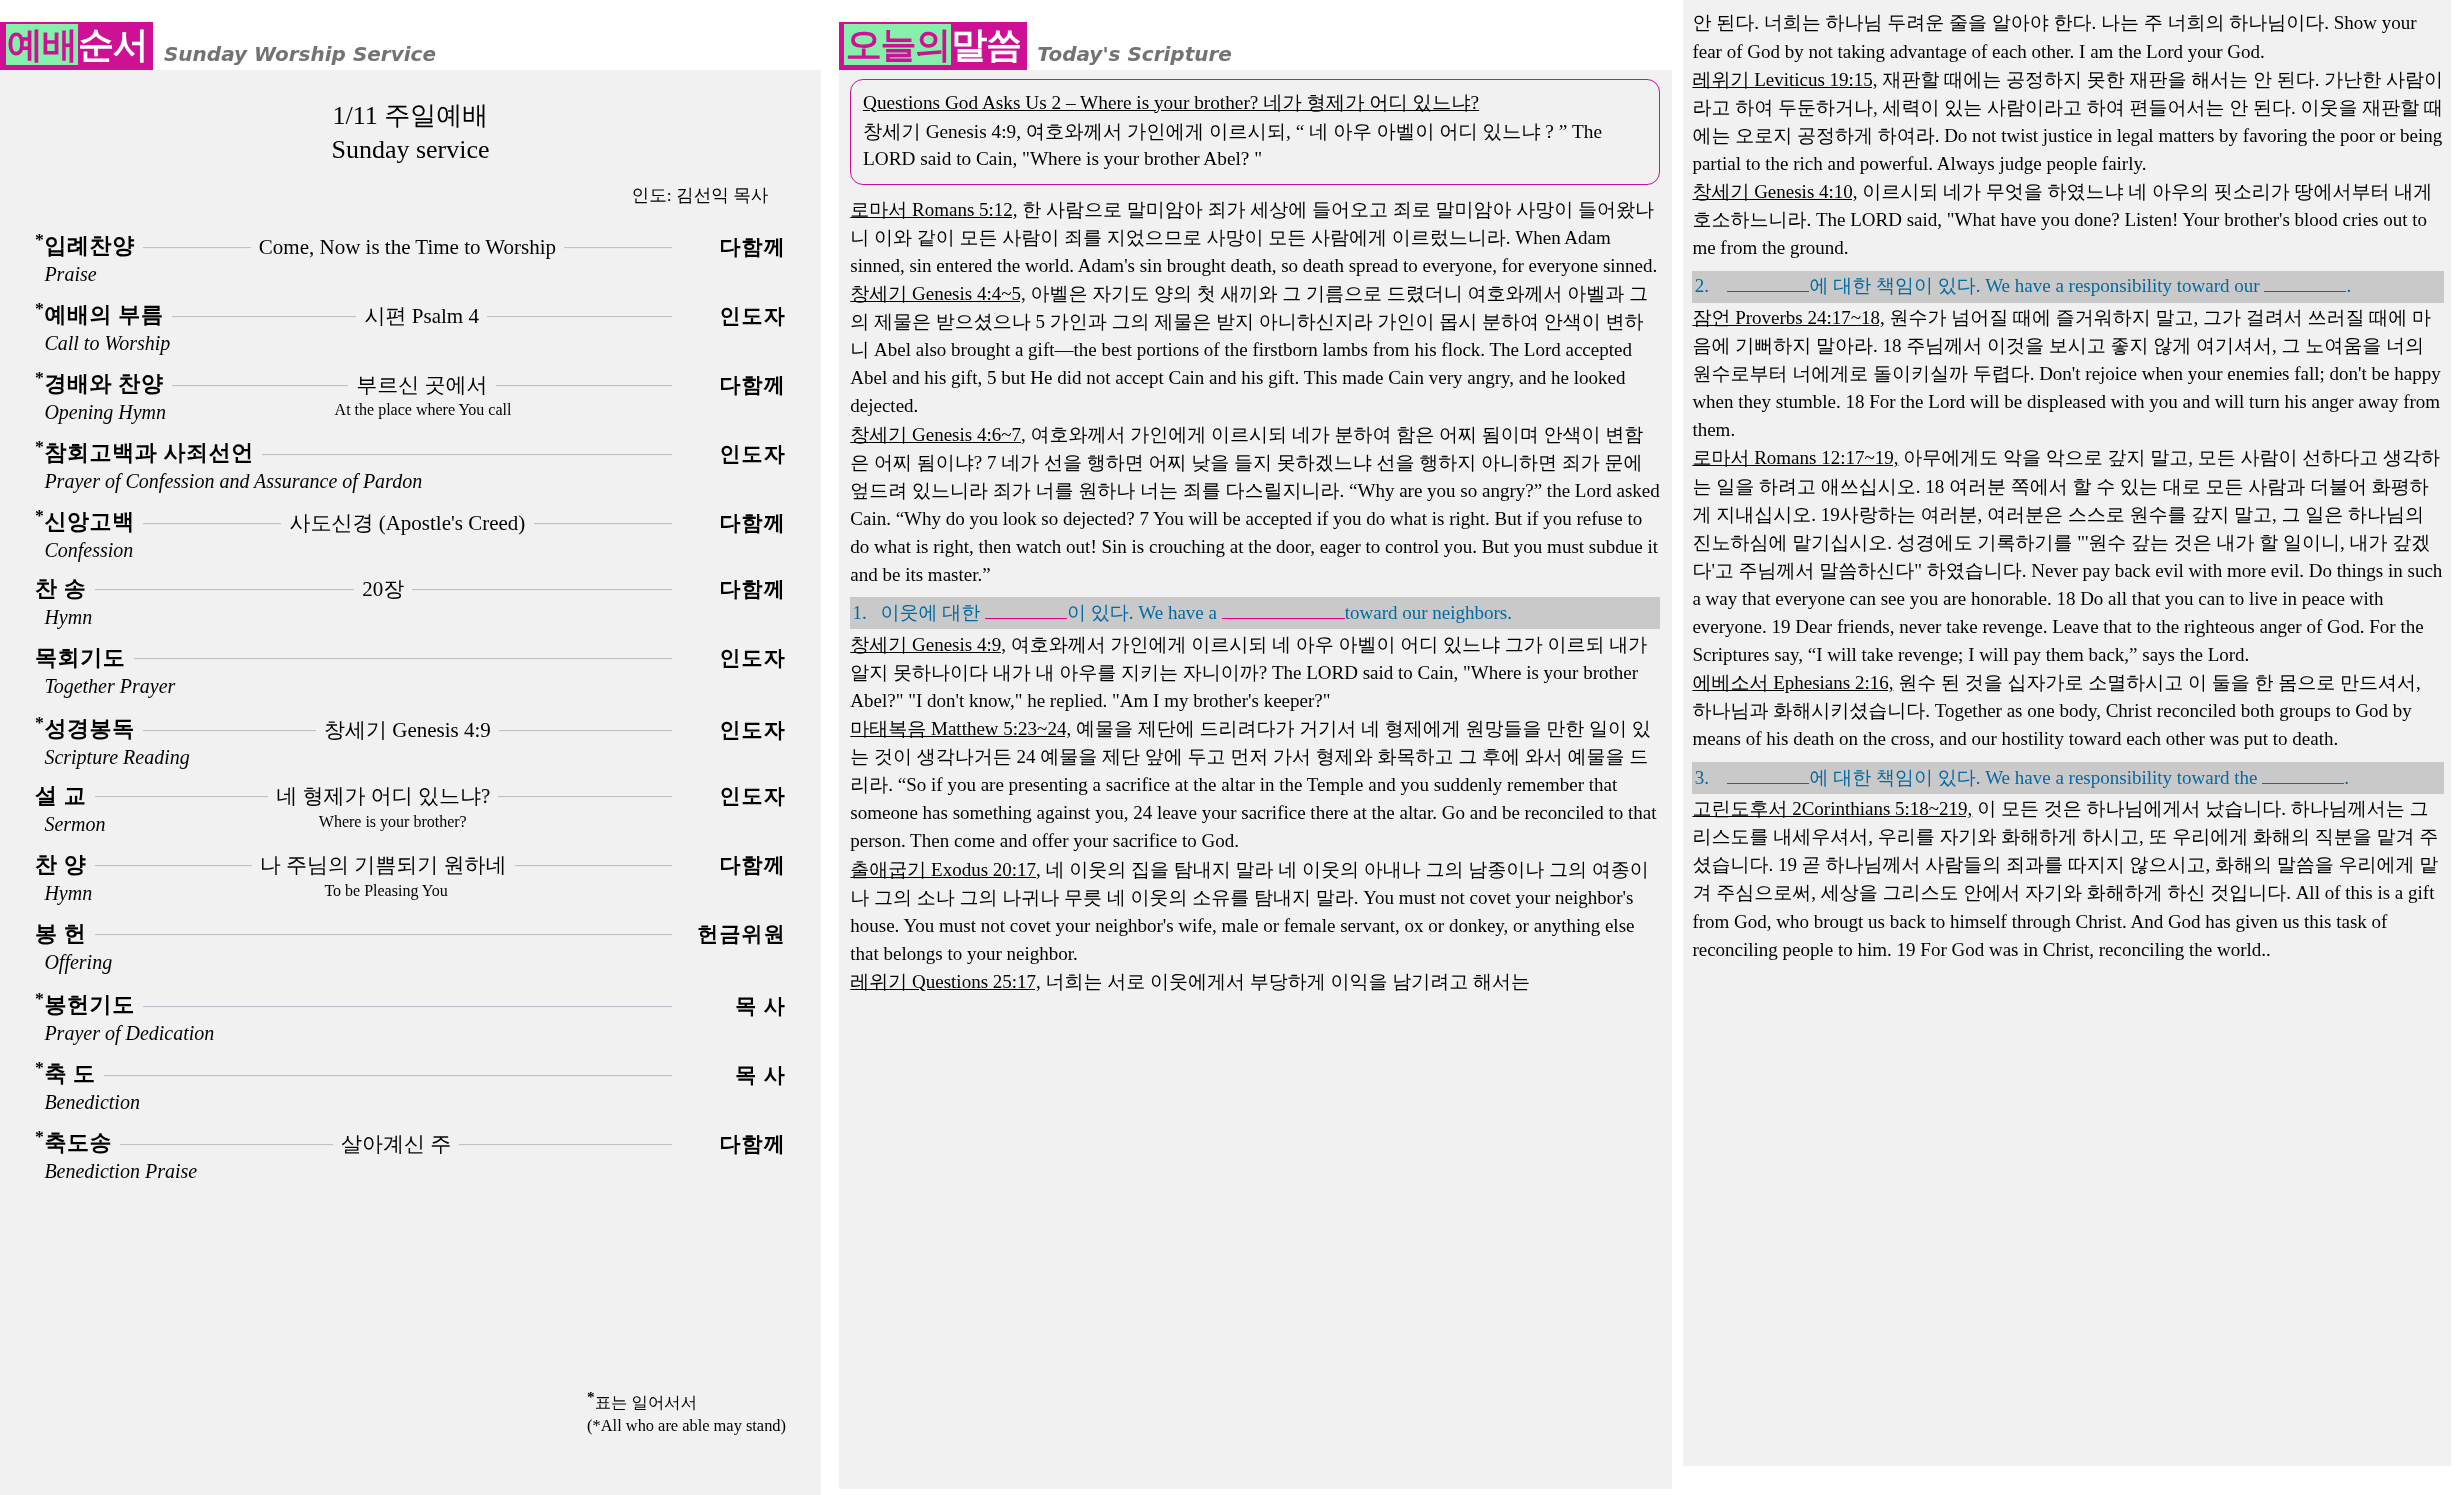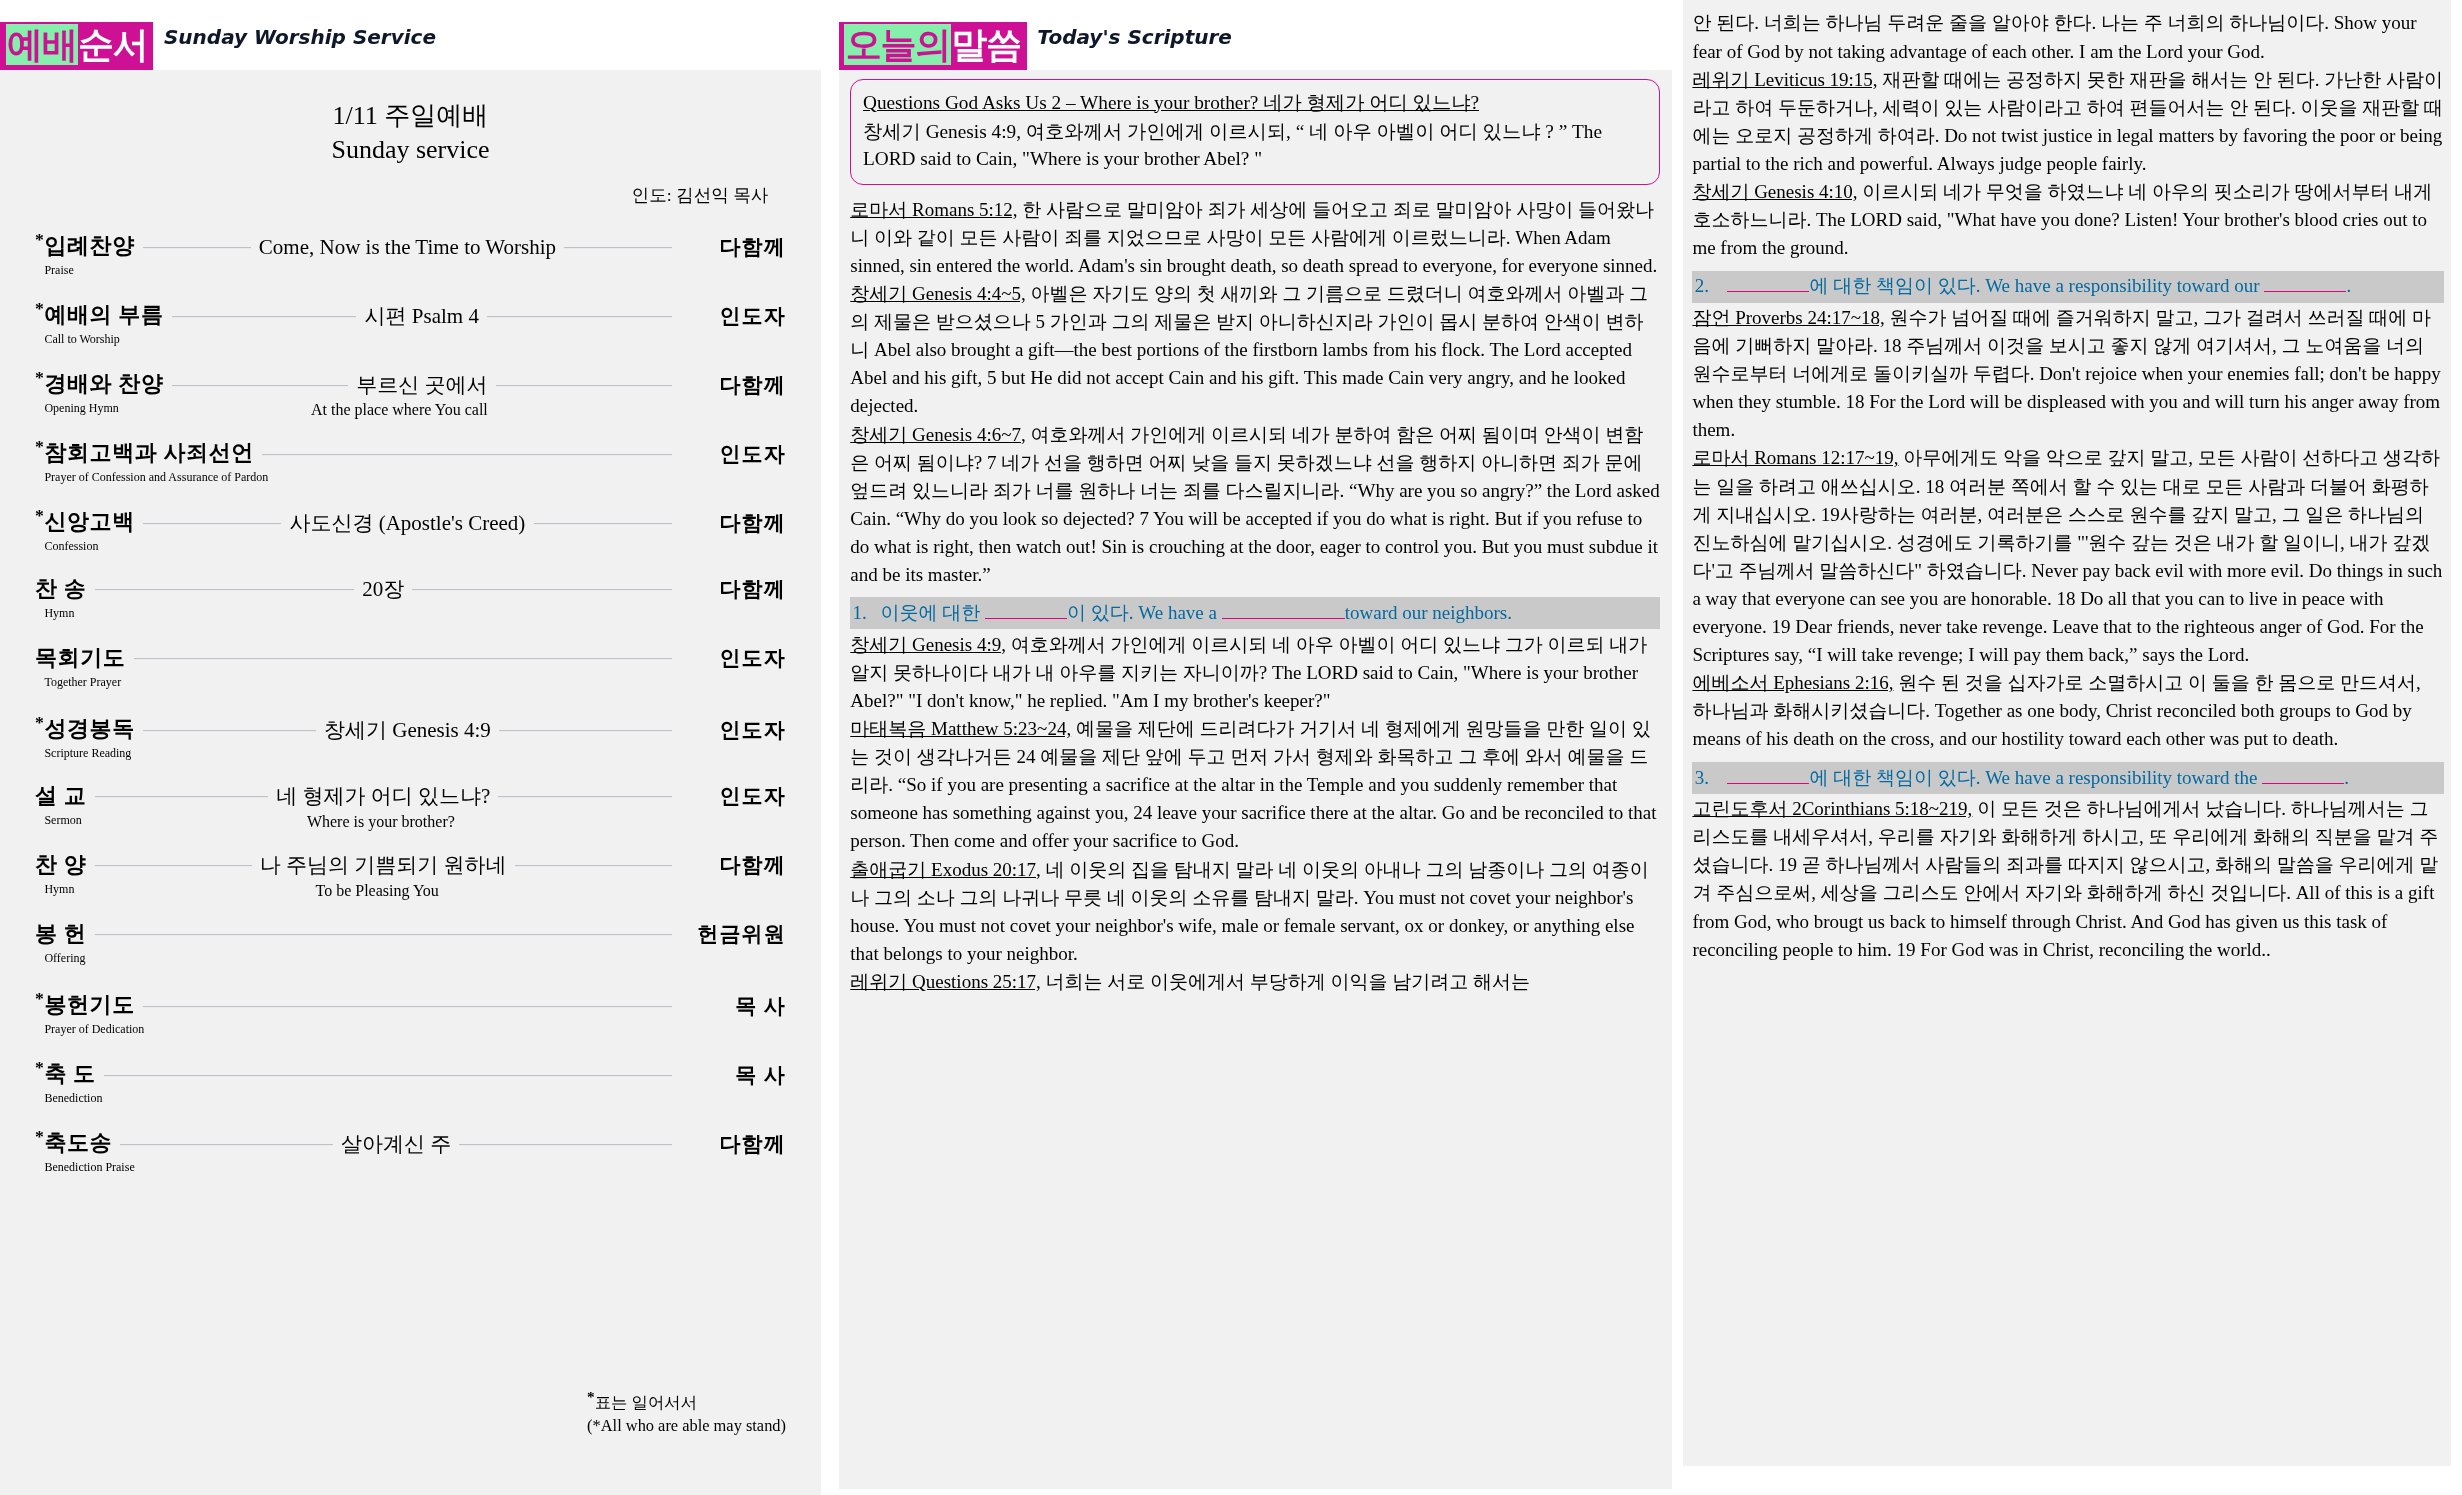--- a/index.html
+++ b/index.html
@@ -26,27 +26,27 @@
     font-family: "DejaVu Sans", sans-serif;
     font-weight: 700;
     letter-spacing: -1.2px;
     line-height: 1;
     padding: 4.7px 5.9px 7px 5.9px;
     font-size: 36px;
     white-space: nowrap;
   }
   .badge .hl { background: #86efac; color: #CE1094; padding: 0 1.2px; }
   .badge-sub {
-    color: #0f172a;
+    color: #737373;
     font-family: "DejaVu Sans", sans-serif;
     font-style: italic;
     font-size: 20px;
     font-weight: 600;
     margin-left: 10.6px;
-    padding-bottom: 21px;
+    padding-bottom: 4px;
     white-space: nowrap;
   }
 
   
   .order-panel {
     background: #f1f1f1;
     width: 821px;
     height: 1436px;
     padding: 23.5px 35px 0 35px;
     position: relative;
@@ -61,21 +61,21 @@
   .order-main { display: flex; align-items: baseline; width: 100%; }
   .ord-name {
     font-size: 22px; font-weight: 700; white-space: nowrap;
     flex: 0 0 auto; letter-spacing: 0.6px;
   }
   .ord-name .star { font-size: 17.6px; vertical-align: super; }
   .ord-dash { flex: 1 1 auto; border-bottom: 0.9px solid #b9bcc6; margin: 0 8.2px; transform: translateY(-5.9px); }
   .ord-value { font-size: 21px; white-space: nowrap; flex: 0 0 auto; text-align: center; }
   .ord-who { font-size: 21px; font-weight: 700; white-space: nowrap; flex: 0 0 auto; width: 106px; text-align: right; letter-spacing: 1.2px; }
   .ord-sub-row { display: flex; margin-top: 1.2px; }
-  .ord-en { font-size: 12px; padding-left: 9.4px; white-space: nowrap; }
+  .ord-en { font-size: 20px; padding-left: 9.4px; white-space: nowrap; font-style: italic; }
   .ord-val-en { font-size: 16px; flex: 1 1 auto; text-align: center; white-space: nowrap; padding-right: 106px; }
 
   .stand-note {
     position: absolute; right: 35px; bottom: 69px;
     font-size: 16.4px; line-height: 1.35; text-align: left;
   }
   .stand-note .l1 .star { font-size: 15.2px; vertical-align: super; font-weight: 700; }
 
   
   .scroll-col { background: #f1f1f1; }

